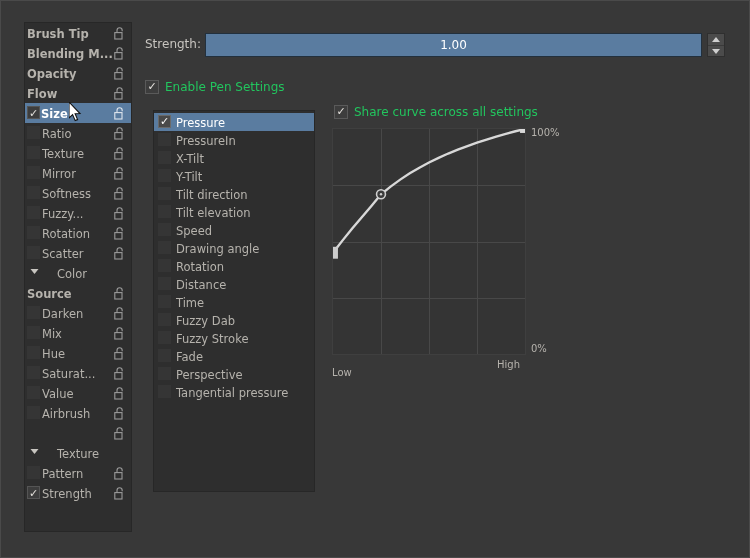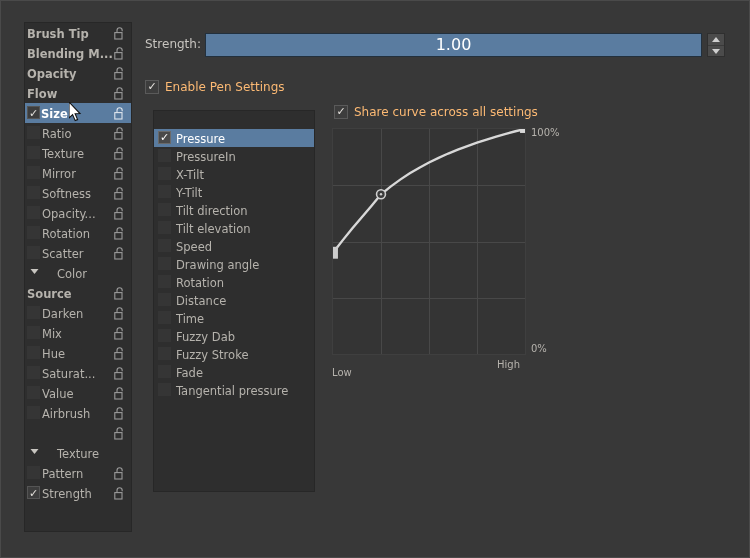--- a/index.html
+++ b/index.html
@@ -127,21 +127,21 @@
   #slider {
     position: absolute;
     left: 0; top: 0;
     width: 497px; height: 24px;
     background: #5a7ca0;
     border: 1px solid #22303d;
     box-sizing: border-box;
     line-height: 22px;
     text-align: center;
     color: #ffffff;
-    font-size: 16px;
+    font-size: 12px;
   }
   #spinner {
     position: absolute;
     right: 0; top: 0;
     width: 18px; height: 24px;
     background: #4b4b4b;
     border: 1px solid #2f2f2f;
     box-sizing: border-box;
   }
   .spin-btn {
@@ -165,32 +165,32 @@
     text-align: center;
     line-height: 12px;
     font-size: 11px;
     color: #e8e5e0;
     margin-right: 6px;
   }
   .chk-text {
     display: inline-block;
     vertical-align: middle;
     font-size: 12px;
-    color: #fdba74;
+    color: #22c55e;
   }
 
   
   #sensor-list {
     position: absolute;
     left: 152px; top: 109px;
     width: 162px; height: 382px;
     background: #2e2e2e;
     border: 1px solid #272727;
     box-sizing: border-box;
-    padding-top: 18px;
+    padding-top: 2px;
     overflow: hidden;
   }
   .sensor-row {
     height: 18px;
     line-height: 18px;
     position: relative;
     font-size: 11.5px;
     color: #b6b3ad;
     padding-left: 4px;
     white-space: nowrap;
@@ -300,21 +300,21 @@
             <rect x="0.8" y="5.6" width="7.2" height="6.4" fill="none" stroke="#9a9a9a" stroke-width="1.1"></rect>
           </svg></span></div>
       <div class="opt-row"><span class="opt-check ghost"></span><span class="opt-label indent">Mirror</span><span class="lock"><svg width="11" height="13" viewBox="0 0 11 13">
             <path d="M3 5.5 V3.4 A2.4 2.4 0 0 1 8.2 3.4 V4.2" fill="none" stroke="#9a9a9a" stroke-width="1.1"></path>
             <rect x="0.8" y="5.6" width="7.2" height="6.4" fill="none" stroke="#9a9a9a" stroke-width="1.1"></rect>
           </svg></span></div>
       <div class="opt-row"><span class="opt-check ghost"></span><span class="opt-label indent">Softness</span><span class="lock"><svg width="11" height="13" viewBox="0 0 11 13">
             <path d="M3 5.5 V3.4 A2.4 2.4 0 0 1 8.2 3.4 V4.2" fill="none" stroke="#9a9a9a" stroke-width="1.1"></path>
             <rect x="0.8" y="5.6" width="7.2" height="6.4" fill="none" stroke="#9a9a9a" stroke-width="1.1"></rect>
           </svg></span></div>
-      <div class="opt-row"><span class="opt-check ghost"></span><span class="opt-label indent">Opacity...</span><span class="lock"><svg width="11" height="13" viewBox="0 0 11 13">
+      <div class="opt-row"><span class="opt-check ghost"></span><span class="opt-label indent">Fuzzy...</span><span class="lock"><svg width="11" height="13" viewBox="0 0 11 13">
             <path d="M3 5.5 V3.4 A2.4 2.4 0 0 1 8.2 3.4 V4.2" fill="none" stroke="#9a9a9a" stroke-width="1.1"></path>
             <rect x="0.8" y="5.6" width="7.2" height="6.4" fill="none" stroke="#9a9a9a" stroke-width="1.1"></rect>
           </svg></span></div>
       <div class="opt-row"><span class="opt-check ghost"></span><span class="opt-label indent">Rotation</span><span class="lock"><svg width="11" height="13" viewBox="0 0 11 13">
             <path d="M3 5.5 V3.4 A2.4 2.4 0 0 1 8.2 3.4 V4.2" fill="none" stroke="#9a9a9a" stroke-width="1.1"></path>
             <rect x="0.8" y="5.6" width="7.2" height="6.4" fill="none" stroke="#9a9a9a" stroke-width="1.1"></rect>
           </svg></span></div>
       <div class="opt-row"><span class="opt-check ghost"></span><span class="opt-label indent">Scatter</span><span class="lock"><svg width="11" height="13" viewBox="0 0 11 13">
             <path d="M3 5.5 V3.4 A2.4 2.4 0 0 1 8.2 3.4 V4.2" fill="none" stroke="#9a9a9a" stroke-width="1.1"></path>
             <rect x="0.8" y="5.6" width="7.2" height="6.4" fill="none" stroke="#9a9a9a" stroke-width="1.1"></rect>
@@ -398,20 +398,21 @@
       <div class="sensor-row"><span class="sensor-chk off"></span><span class="sensor-name">Tilt direction</span></div>
       <div class="sensor-row"><span class="sensor-chk off"></span><span class="sensor-name">Tilt elevation</span></div>
       <div class="sensor-row"><span class="sensor-chk off"></span><span class="sensor-name">Speed</span></div>
       <div class="sensor-row"><span class="sensor-chk off"></span><span class="sensor-name">Drawing angle</span></div>
       <div class="sensor-row"><span class="sensor-chk off"></span><span class="sensor-name">Rotation</span></div>
       <div class="sensor-row"><span class="sensor-chk off"></span><span class="sensor-name">Distance</span></div>
       <div class="sensor-row"><span class="sensor-chk off"></span><span class="sensor-name">Time</span></div>
       <div class="sensor-row"><span class="sensor-chk off"></span><span class="sensor-name">Fuzzy Dab</span></div>
       <div class="sensor-row"><span class="sensor-chk off"></span><span class="sensor-name">Fuzzy Stroke</span></div>
       <div class="sensor-row"><span class="sensor-chk off"></span><span class="sensor-name">Fade</span></div>
+      <div class="sensor-row"><span class="sensor-chk off"></span><span class="sensor-name">Perspective</span></div>
       <div class="sensor-row"><span class="sensor-chk off"></span><span class="sensor-name">Tangential pressure</span></div>
     </div>
 
   <div id="share-row">
     <span class="chk">✓</span><span class="chk-text">Share curve across all settings</span>
   </div>
 
   <div id="curve-box">
     <div class="vline" style="left:48px"></div>
     <div class="vline" style="left:96px"></div>

